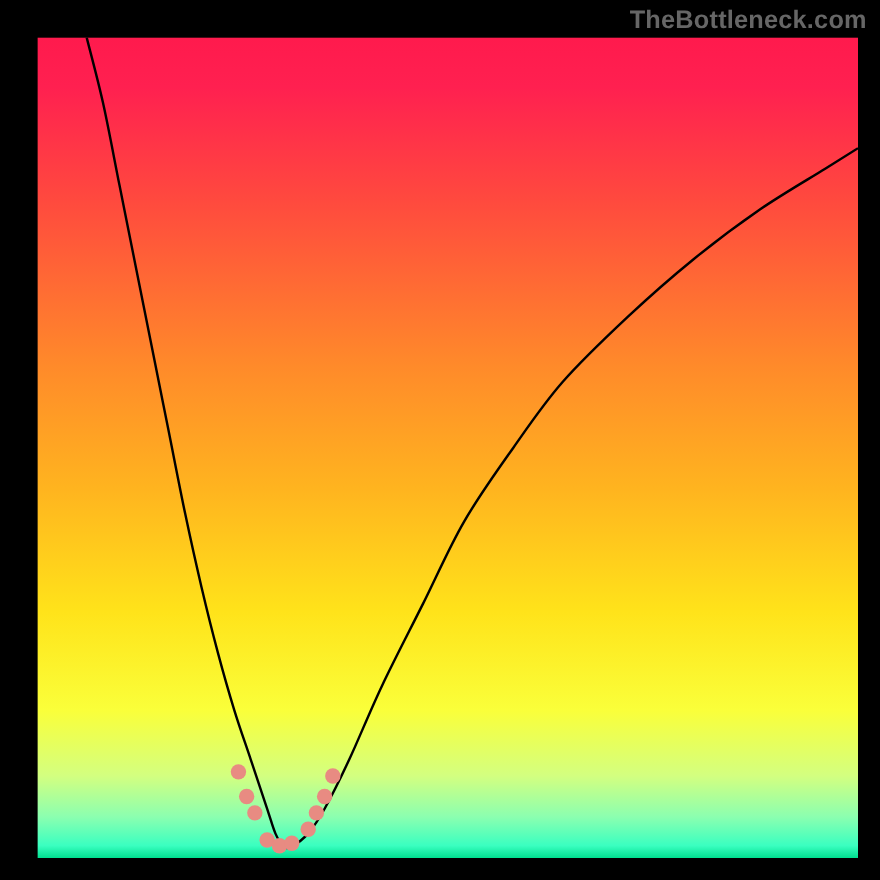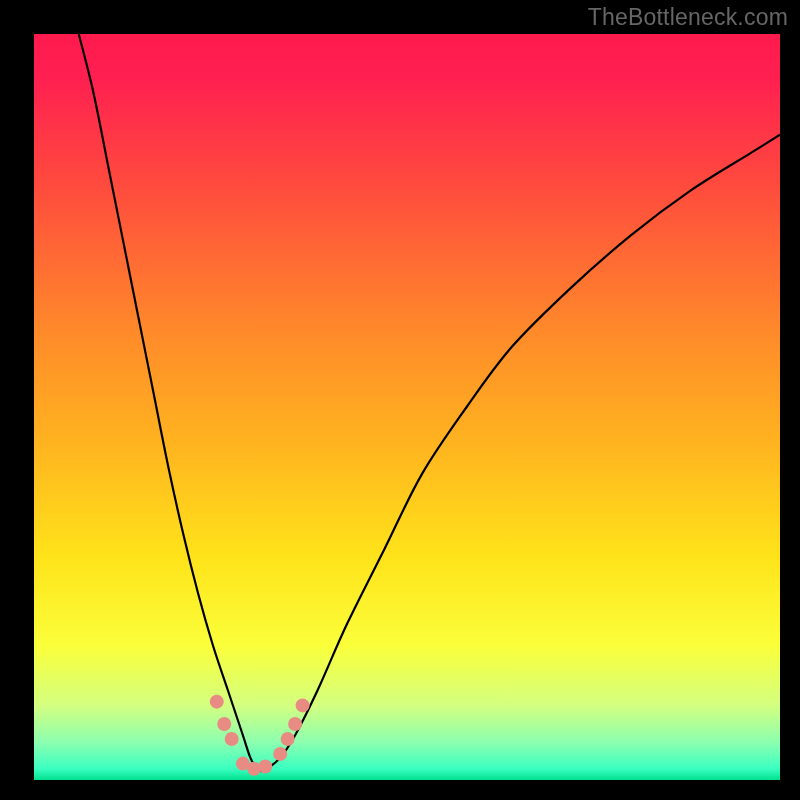--- a/index.html
+++ b/index.html
@@ -16,21 +16,21 @@
     width: 800px;
     height: 800px;
     background: #000000;
   }
   .watermark {
     position: absolute;
     top: 4px;
     right: 12px;
     color: #666666;
     font-size: 23px;
-    font-weight: 400;
+    font-weight: 700;
     letter-spacing: 0.2px;
     z-index: 10;
   }
   .plot-frame {
     position: absolute;
     left: 34px;
     top: 34px;
     width: 746px;
     height: 746px;
   }

